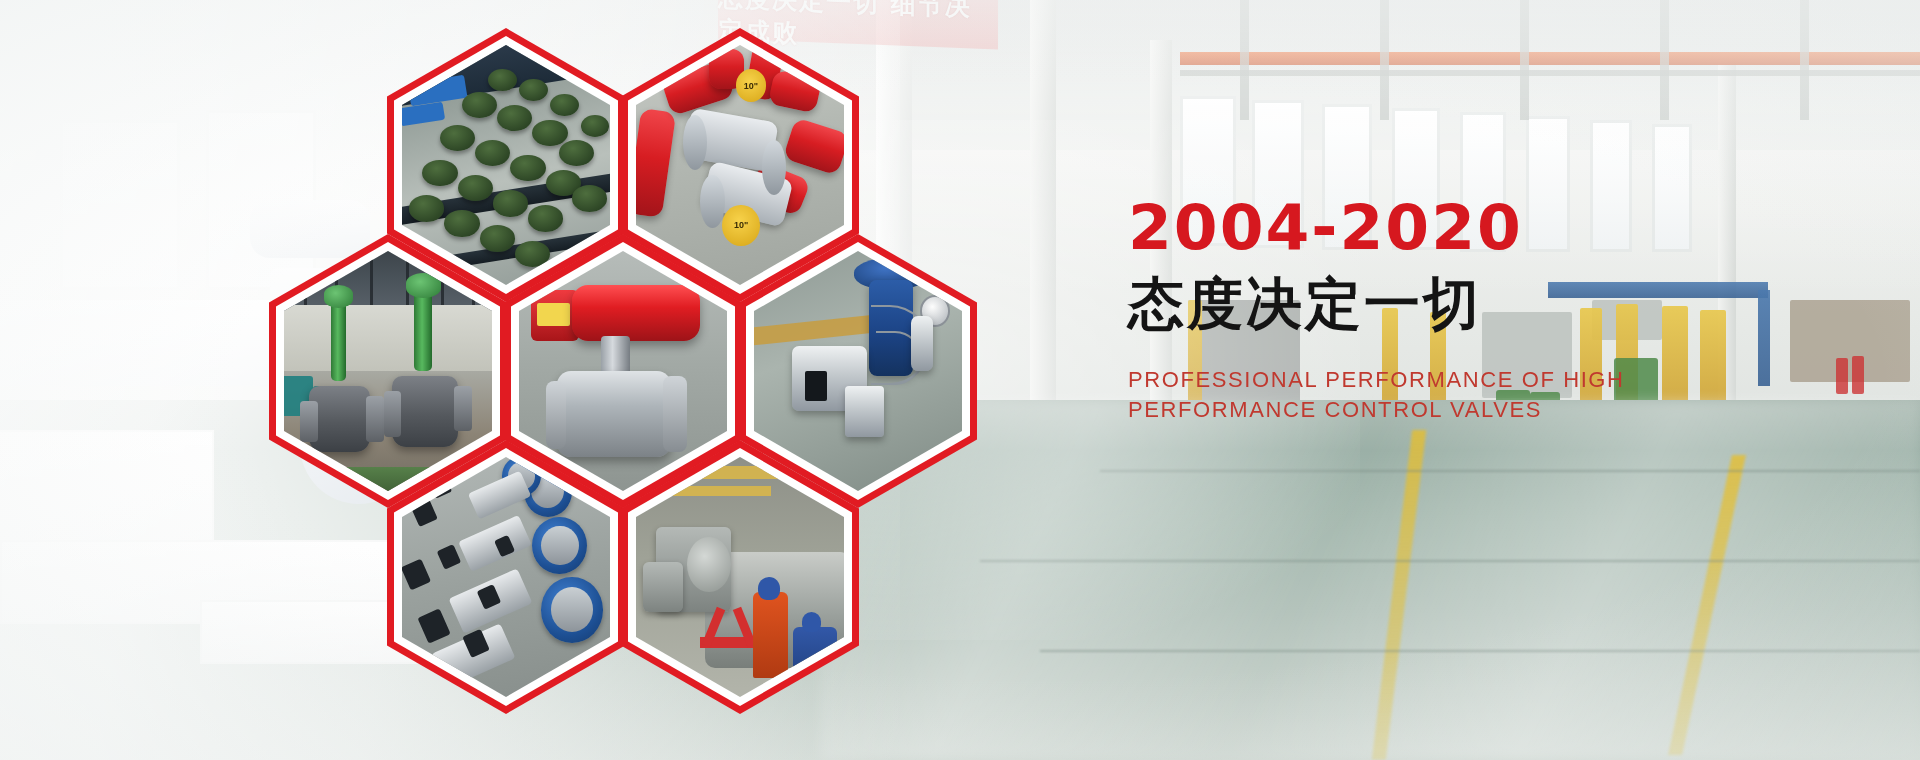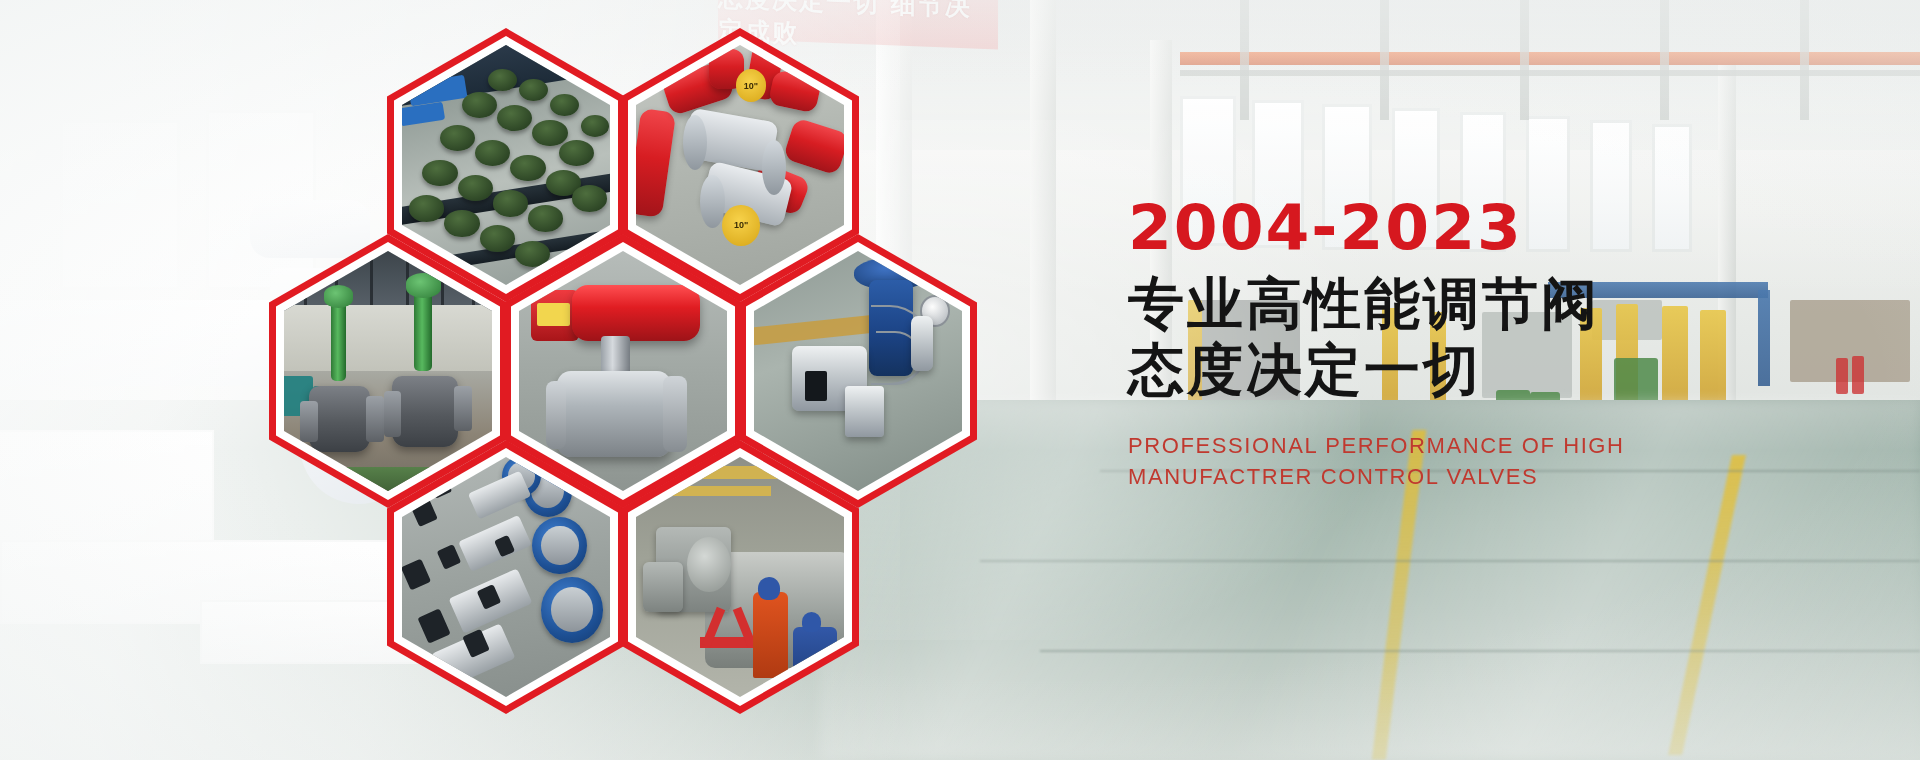--- a/index.html
+++ b/index.html
@@ -559,22 +559,21 @@
           <div class="helmet" style="left:58%;top:50%;width:10%;height:9%;"></div>
           <div class="worker" style="left:74%;top:70%;width:20%;height:22%;background:linear-gradient(180deg,#3258a8,#20407e);"></div>
           <div class="helmet" style="left:78%;top:64%;width:9%;height:8%;background:#2f57a8;"></div>
         </div>
       </div>
     </div>
 
   </div>
 
   <div class="text-block">
-    <div class="years">2004-2023</div>
-    <div class="cn-line">专业高性能调节阀</div>
+    <div class="years">2004-2020</div>
     <div class="cn-line">态度决定一切</div>
     <div class="en-sub">
       <div>PROFESSIONAL PERFORMANCE OF HIGH</div>
-      <div>MANUFACTRER CONTROL VALVES</div>
+      <div>PERFORMANCE CONTROL VALVES</div>
     </div>
   </div>
 
 </div>
 
 </body></html>

